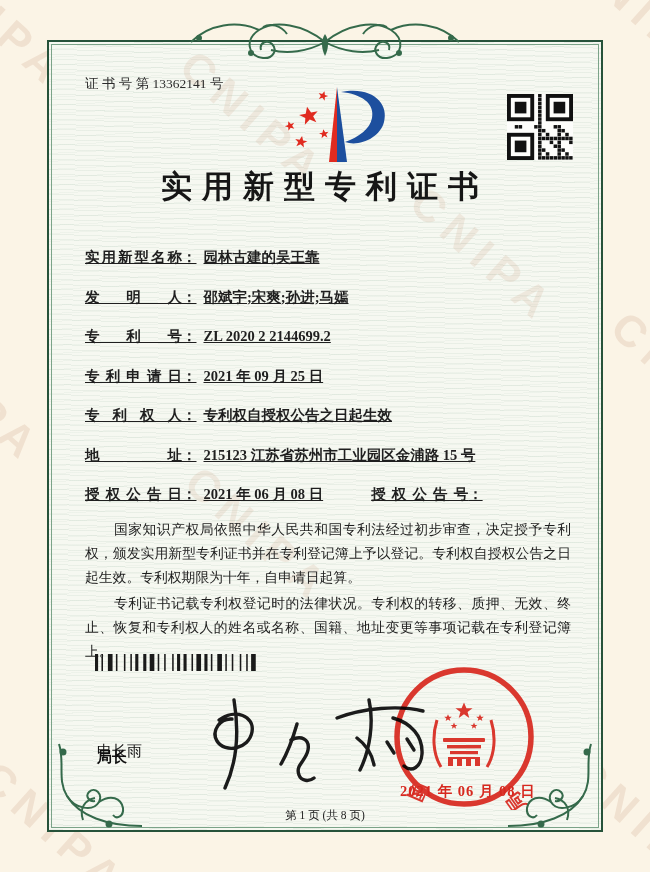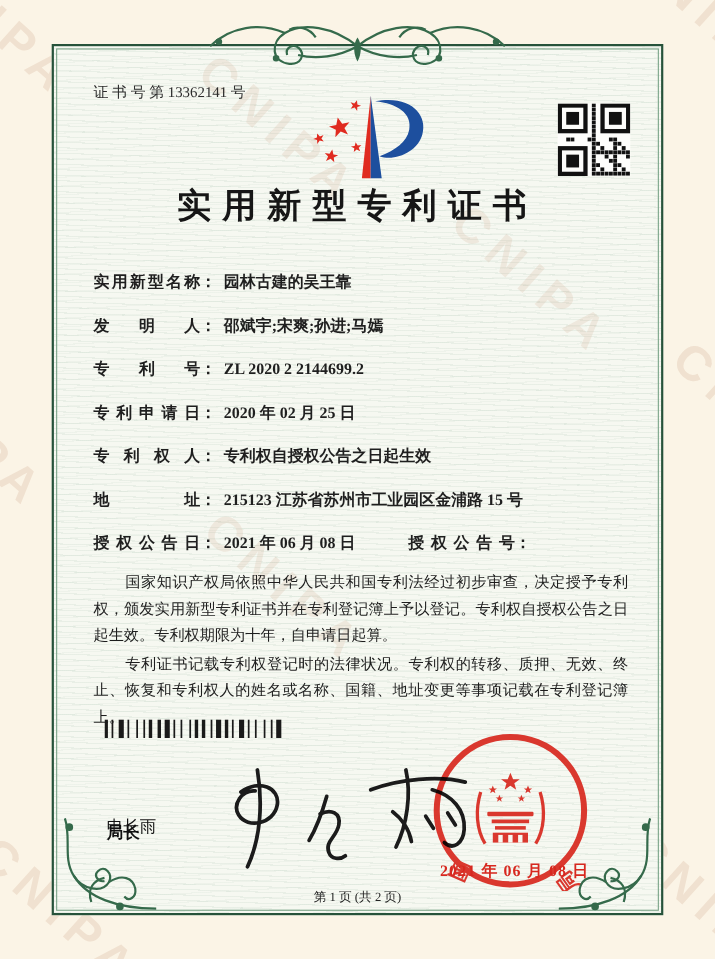--- a/index.html
+++ b/index.html
@@ -46,21 +46,21 @@
   .orn-br{left:506px;top:742px;}
   
   .cert-no{left:36px;top:33px;font-size:13.5px;color:#2b2b2b;}
   .logo{left:232px;top:42px;}
   .qr{left:458px;top:52px;width:66px;height:66px;background:#fdfdfb;}
   .title{
     left:0;top:124px;width:100%;text-align:center;
     font-size:31px;font-weight:bold;letter-spacing:10px;
     color:#161616;box-sizing:border-box;
   }
-  .fields{left:36px;top:204px;width:488px;font-size:14.5px;font-weight:bold;color:#1f1f1f;}
+  .fields{left:36px;top:204px;width:488px;font-size:14.5px;font-weight:bold;color:#1f1f1f;text-decoration:underline;}
   .frow{display:flex;margin-bottom:17.5px;line-height:22px;white-space:nowrap;}
   .flabel{display:inline-block;width:97px;text-align:justify;text-align-last:justify;flex:none;}
   .fcolon{flex:none;margin-right:7px;}
   .pair2{display:flex;margin-left:48px;}
   .paras{
     left:36px;top:476px;width:486px;font-size:13.8px;line-height:1.74;
     text-align:justify;color:#1d1d1d;
   }
   .paras p{margin:0 0 2px 0;text-indent:2.1em;}
   .barcode{left:46px;top:612px;width:166px;height:17px;}
@@ -191,21 +191,21 @@
           <span class="fvalue">邵斌宇;宋爽;孙进;马嫣</span>
         </div>
         <div class="frow">
           <span class="flabel">专利号</span>
             <span class="fcolon">：</span>
           <span class="fvalue">ZL 2020 2 2144699.2</span>
         </div>
         <div class="frow">
           <span class="flabel">专利申请日</span>
             <span class="fcolon">：</span>
-          <span class="fvalue">2020 年 02 月 25 日</span>
+          <span class="fvalue">2021 年 09 月 25 日</span>
         </div>
         <div class="frow">
           <span class="flabel">专利权人</span>
             <span class="fcolon">：</span>
           <span class="fvalue">专利权自授权公告之日起生效</span>
         </div>
         <div class="frow">
           <span class="flabel">地址</span>
             <span class="fcolon">：</span>
           <span class="fvalue">215123 江苏省苏州市工业园区金浦路 15 号</span>
@@ -291,21 +291,21 @@
           <rect x="71" y="95" width="4" height="7" fill="#f6f8f1"></rect>
           <rect x="80" y="95" width="4" height="7" fill="#f6f8f1"></rect>
         </g>
         <g fill="none" stroke="#d7281f" stroke-width="3">
           <path d="M46,56 C41,72 42,90 50,103"></path>
           <path d="M100,56 C105,72 104,90 96,103"></path>
         </g>
       </svg>
       <div class="seal-date">2021 年 06 月 08 日</div>
 
-      <div class="footer">第 1 页 (共 2 页)</div>
+      <div class="footer">第 1 页 (共 8 页)</div>
     </div>
   </div>
 
   <svg class="orn orn-top" width="300" height="56" viewBox="0 0 300 56">
     <g fill="none" stroke="#356a4b" stroke-width="2">
       <g id="halfOrn">
         <path d="M150,30 C128,12 100,8 84,18 C70,27 72,44 88,46 C98,47 103,38 97,32 C92,27 84,31 86,38"></path>
         <path d="M84,18 C62,8 34,12 16,30"></path>
         <path d="M150,30 C132,40 112,42 96,38"></path>
         <path d="M112,22 C106,13 95,11 88,15"></path>

